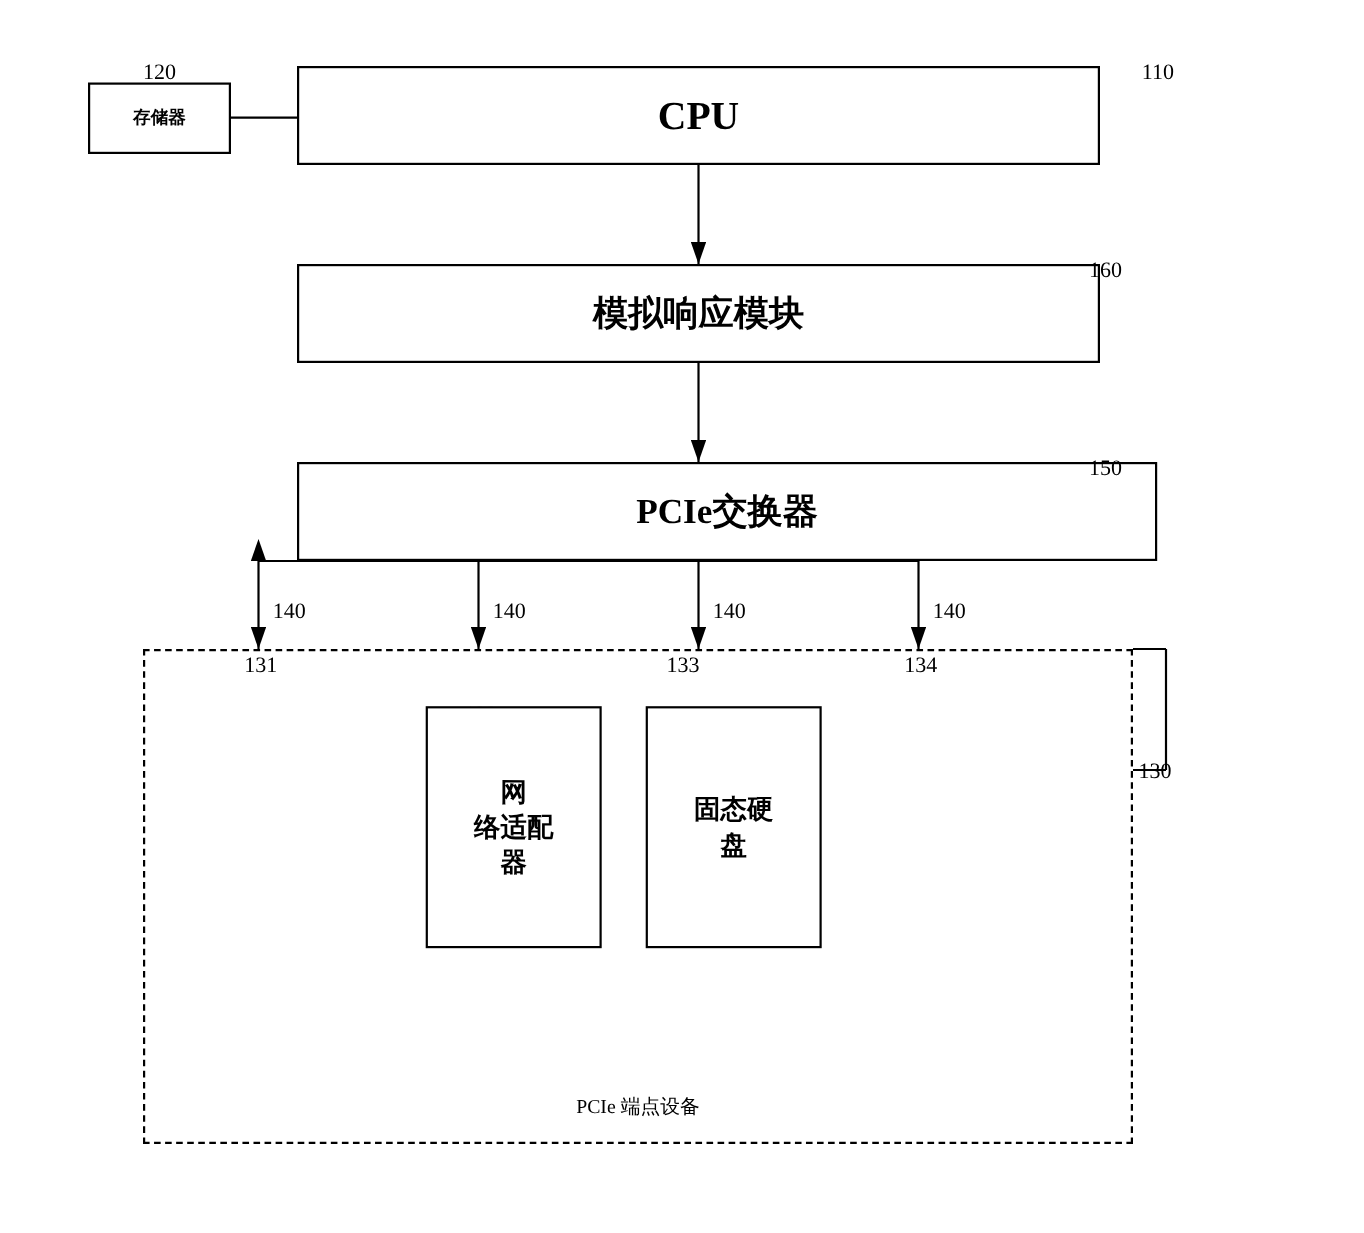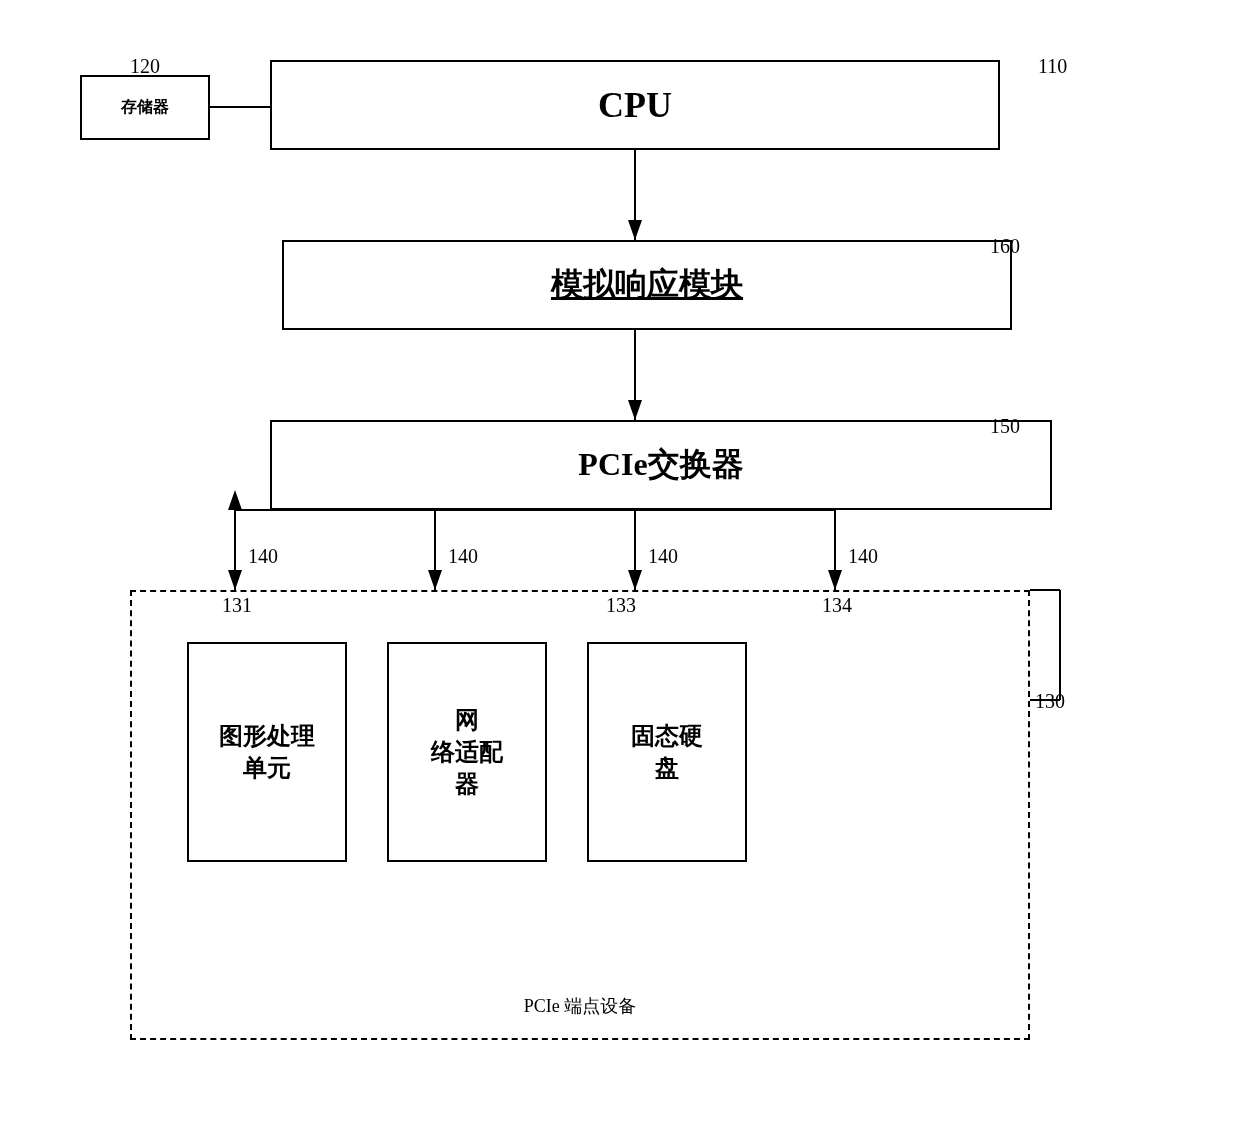--- a/index.html
+++ b/index.html
@@ -44,26 +44,25 @@
     #memory-box {
       left: 80px;
       top: 75px;
       width: 130px;
       height: 65px;
       font-size: 16px;
     }
 
     
     #sim-box {
-      left: 282px;
+      left: 270px;
       top: 240px;
       width: 730px;
       height: 90px;
       font-size: 32px;
-      text-decoration: underline;
     }
 
     
     #pcie-switch-box {
       left: 270px;
       top: 420px;
       width: 782px;
       height: 90px;
       font-size: 32px;
     }
@@ -198,23 +197,20 @@
 
   <div class="ref-label" style="left:222px; top:594px;">131</div>
   <div class="ref-label" style="left:422px; top:594px;margin-top:44px;">132</div>
   <div class="ref-label" style="left:606px; top:594px;">133</div>
   <div class="ref-label" style="left:822px; top:594px;">134</div>
 
   <div class="ref-label" style="left:1035px; top:690px;">130</div>
 
   <div id="endpoint-container">
 
-    <div class="box endpoint-box" id="gpu-box">
-      <span>图形处理<br>单元</span>
-    </div>
 
     <div class="box endpoint-box" id="nic-box">
       <span>网<br>络适配<br>器</span>
     </div>
 
     <div class="box endpoint-box" id="ssd-box">
       <span>固态硬<br>盘</span>
     </div>
 
 

